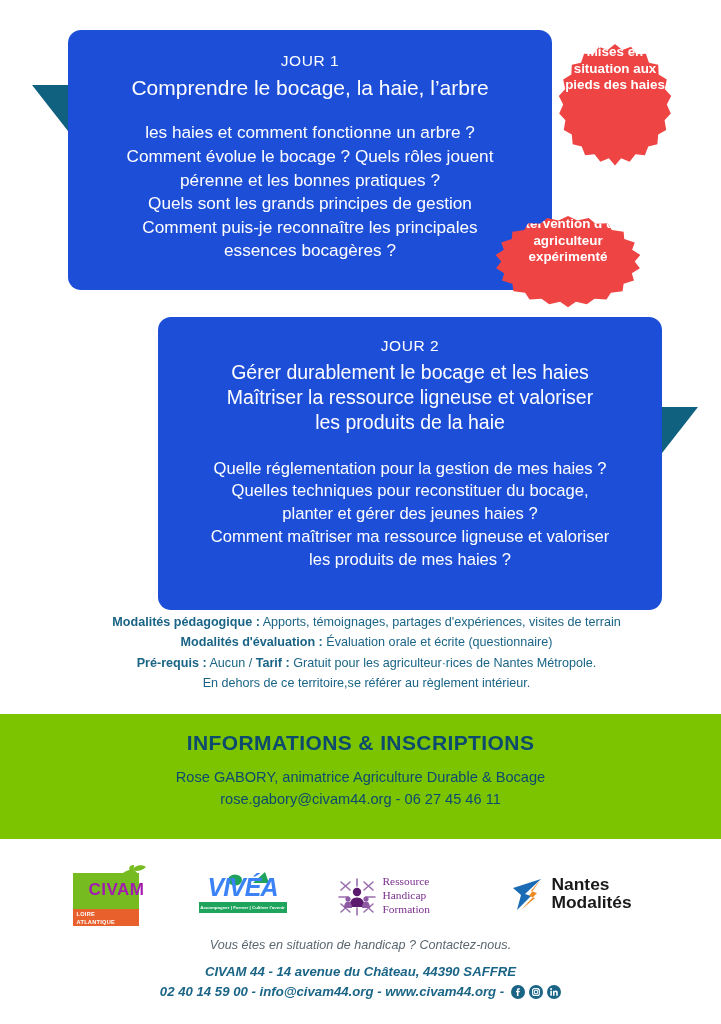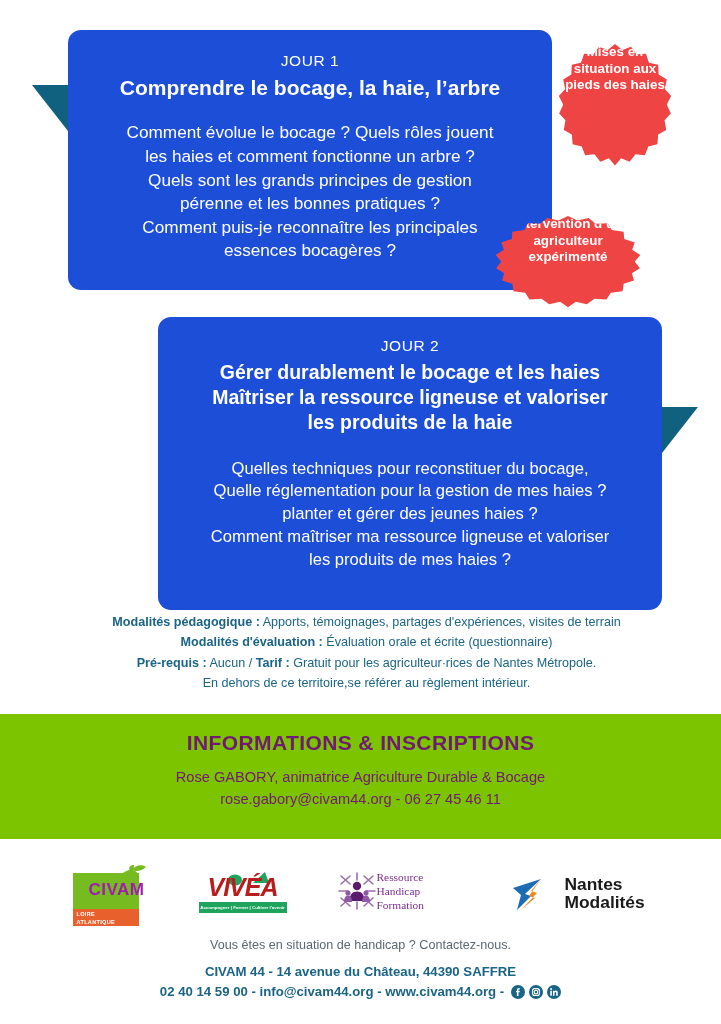--- a/index.html
+++ b/index.html
@@ -30,21 +30,21 @@
     border-top:0 solid transparent;
     border-bottom:46px solid transparent;
     border-left:36px solid #10607F;
   }
 
   .day-label{
     text-align:center;font-size:15.5px;font-weight:400;letter-spacing:.6px;
     color:#ffffff;line-height:1.2;margin:0 0 4px 0;
   }
   .day-title{
-    text-align:center;font-size:21px;font-weight:bold;line-height:1.28;
+    text-align:center;font-size:21px;font-weight:normal;line-height:1.28;
     color:#ffffff;margin:0;
   }
   .bubble-2 .day-title{font-size:19.5px;line-height:1.3;}
   .day-body{
     text-align:center;font-size:17.2px;font-weight:400;line-height:1.37;
     color:#ffffff;margin:0;
   }
   .bubble-1 .day-body{margin-top:20px;}
   .bubble-2 .day-body{margin-top:22px;font-size:16.6px;}
 
@@ -82,21 +82,21 @@
   .modalities{
     position:absolute;left:0;top:612px;width:721px;
     text-align:center;color:#1A6486;font-size:12.6px;line-height:1.62;padding-left:6px;
   }
   .modalities p{margin:0;}
   .modalities b{font-weight:bold;}
 
   
   .green-band{
     position:absolute;left:0;top:714px;width:721px;height:125px;
-    background:#7DC400;color:#701a75;text-align:center;box-sizing:border-box;
+    background:#7DC400;color:#0c4a6e;text-align:center;box-sizing:border-box;
     padding-top:17px;
   }
   .green-title{
     font-size:21px;font-weight:bold;letter-spacing:.4px;margin:0 0 14px 0;
   }
   .green-name{font-size:14.6px;font-weight:normal;margin:0 0 6px 0;}
   .green-contact{font-size:14.6px;font-weight:400;margin:0;}
 
   
   .logos{
@@ -120,46 +120,46 @@
     color:#ffffff;font-size:5.6px;font-weight:bold;line-height:8px;
     padding-top:1px;box-sizing:border-box;text-align:left;padding-left:4px;
     letter-spacing:.3px;
   }
   .civam-leaf{position:absolute;left:40px;top:0px;}
 
   
   .logo-vivea{position:relative;width:96px;height:48px;}
   .vivea-word{
     position:absolute;left:0;top:5px;width:96px;text-align:center;
-    color:#b91c1c;font-weight:bold;font-size:25px;letter-spacing:-1px;
+    color:#3b82f6;font-weight:bold;font-size:25px;letter-spacing:-1px;
     font-style:italic;line-height:1;
   }
   .vivea-bar{
     position:absolute;left:4px;top:32px;width:88px;height:11px;background:#1EA45C;
     display:flex;align-items:center;justify-content:space-around;
     color:#ffffff;font-size:4.4px;font-weight:bold;
   }
 
   
-  .logo-rhf{position:relative;width:128px;height:46px;display:flex;align-items:flex-start;}
+  .logo-rhf{position:relative;width:128px;height:46px;display:flex;align-items:flex-end;gap:6px;}
   .rhf-mark{position:relative;width:40px;height:40px;}
   .rhf-text{
     color:#7B2E8E;font-family:"Liberation Serif", serif;
     font-size:11.4px;line-height:1.22;text-align:left;
   }
 
   
-  .logo-nm{position:relative;width:138px;height:46px;display:flex;align-items:center;gap:18px;}
+  .logo-nm{position:relative;width:138px;height:46px;display:flex;align-items:center;gap:5px;}
   .nm-text{
     color:#1A1A1A;font-weight:bold;font-size:17.4px;line-height:1.02;text-align:left;
   }
 
   
   .footer{
-    position:absolute;left:0;top:938px;width:721px;text-align:center;
+    position:absolute;left:0;top:938px;width:721px;text-align:center;font-style:italic;
   }
   .footer-handicap{
     color:#5B6770;font-size:12.6px;font-weight:400;margin:0 0 12px 0;
   }
   .footer-addr{
     color:#1A6486;font-size:13.2px;font-weight:bold;margin:0 0 5px 0;
   }
   .footer-line{
     color:#1A6486;font-size:13.2px;font-weight:bold;margin:0;
     display:flex;align-items:center;justify-content:center;gap:0;
@@ -170,24 +170,24 @@
 </head>
 <body>
 
 <div class="page">
 
   <div class="bubble bubble-1">
     <div class="tail tail-left"></div>
     <p class="day-label">JOUR 1</p>
     <p class="day-title">Comprendre le bocage, la haie, l’arbre</p>
     <div class="day-body">
+      <div>les haies et comment fonctionne un arbre ?</div>
       <div>Comment évolue le bocage ? Quels rôles jouent</div>
-      <div>les haies et comment fonctionne un arbre ?</div>
+      <div>pérenne et les bonnes pratiques ?</div>
       <div>Quels sont les grands principes de gestion</div>
-      <div>pérenne et les bonnes pratiques ?</div>
       <div>Comment puis-je reconnaître les principales</div>
       <div>essences bocagères ?</div>
     </div>
   </div>
 
   <div class="badge badge-1">
     <span>Mises en situation aux pieds des haies</span>
   </div>
 
   <div class="badge badge-2">
@@ -196,22 +196,22 @@
 
   <div class="bubble bubble-2">
     <div class="tail tail-right"></div>
     <p class="day-label">JOUR 2</p>
     <div class="day-title">
       <div>Gérer durablement le bocage et les haies</div>
       <div>Maîtriser la ressource ligneuse et valoriser</div>
       <div>les produits de la haie</div>
     </div>
     <div class="day-body">
+      <div>Quelle réglementation pour la gestion de mes haies ?</div>
       <div>Quelles techniques pour reconstituer du bocage,</div>
-      <div>Quelle réglementation pour la gestion de mes haies ?</div>
       <div>planter et gérer des jeunes haies ?</div>
       <div>Comment maîtriser ma ressource ligneuse et valoriser</div>
       <div>les produits de mes haies ?</div>
     </div>
   </div>
 
   <div class="modalities">
     <p>
       <b>Modalités pédagogique :</b><span> Apports, témoignages, partages d'expériences, visites de terrain</span>
     </p>

